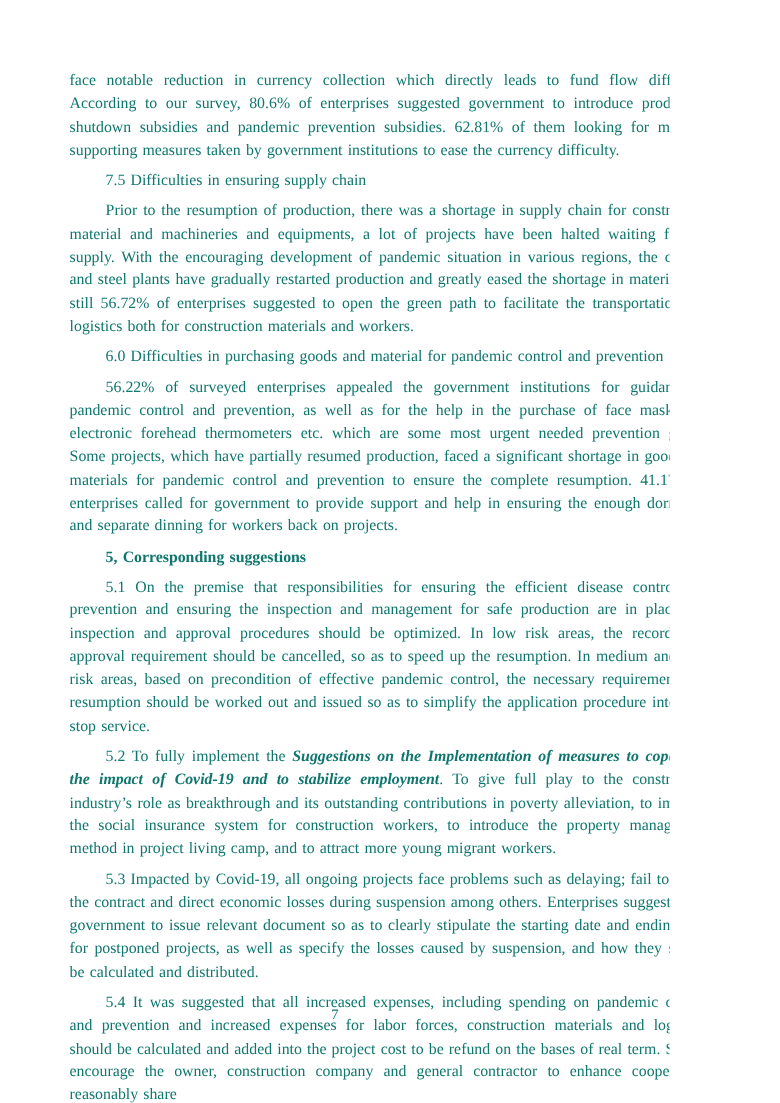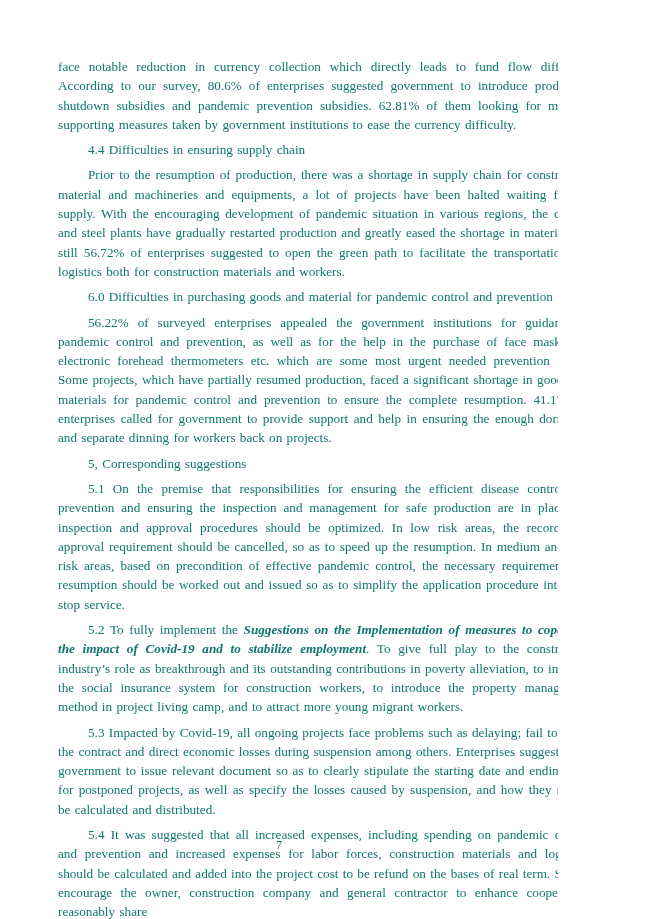--- a/index.html
+++ b/index.html
@@ -30,21 +30,21 @@
     text-indent: 30px;
     word-spacing: 1px;
   }
   .para.no-indent {
     text-indent: 0;
   }
   .heading {
     text-align: left;
   }
   .heading-bold {
-    font-weight: normal;
+    font-weight: bold;
     text-align: left;
   }
   .bold-italic {
     font-weight: bold;
     font-style: italic;
   }
   .page-number {
     position: absolute;
     top: 838px;
     left: 0;
@@ -55,21 +55,21 @@
   }
 </style>
 </head>
 <body>
 
 <div class="page">
   <div class="content">
 
     <p class="para no-indent">face notable reduction in currency collection which directly leads to fund flow difficulty. According to our survey, 80.6% of enterprises suggested government to introduce production shutdown subsidies and pandemic prevention subsidies. 62.81% of them looking for multiple supporting measures taken by government institutions to ease the currency difficulty.</p>
 
-    <p class="para heading">4.4 Difficulties in ensuring supply chain</p>
+    <p class="para heading">7.5 Difficulties in ensuring supply chain</p>
 
     <p class="para">Prior to the resumption of production, there was a shortage in supply chain for construction material and machineries and equipments, a lot of projects have been halted waiting for the supply. With the encouraging development of pandemic situation in various regions, the cement and steel plants have gradually restarted production and greatly eased the shortage in material, but still 56.72% of enterprises suggested to open the green path to facilitate the transportation and logistics both for construction materials and workers.</p>
 
     <p class="para heading">6.0 Difficulties in purchasing goods and material for pandemic control and prevention</p>
 
     <p class="para">56.22% of surveyed enterprises appealed the government institutions for guidance in pandemic control and prevention, as well as for the help in the purchase of face masks and electronic forehead thermometers etc. which are some most urgent needed prevention goods. Some projects, which have partially resumed production, faced a significant shortage in goods and materials for pandemic control and prevention to ensure the complete resumption. 41.17% of enterprises called for government to provide support and help in ensuring the enough dormitory and separate dinning for workers back on projects.</p>
 
     <p class="para heading-bold">5, Corresponding suggestions</p>
 
     <p class="para">5.1 On the premise that responsibilities for ensuring the efficient disease control and prevention and ensuring the inspection and management for safe production are in place, the inspection and approval procedures should be optimized. In low risk areas, the records and approval requirement should be cancelled, so as to speed up the resumption. In medium and high risk areas, based on precondition of effective pandemic control, the necessary requirements for resumption should be worked out and issued so as to simplify the application procedure into one-stop service.</p>

